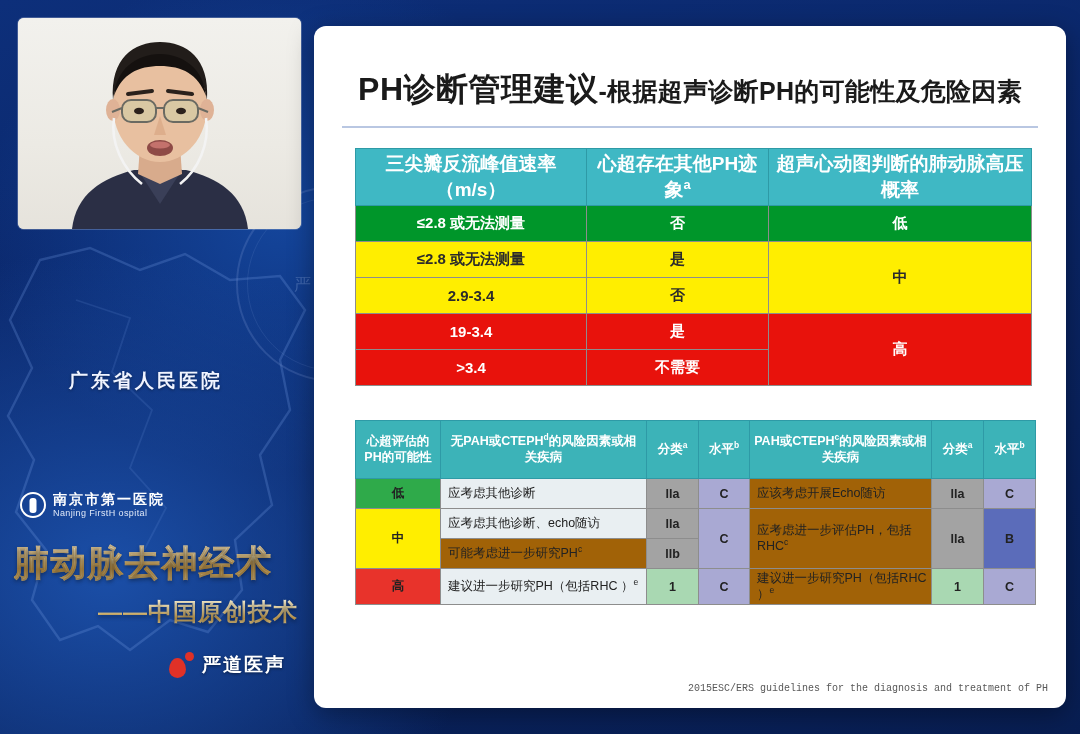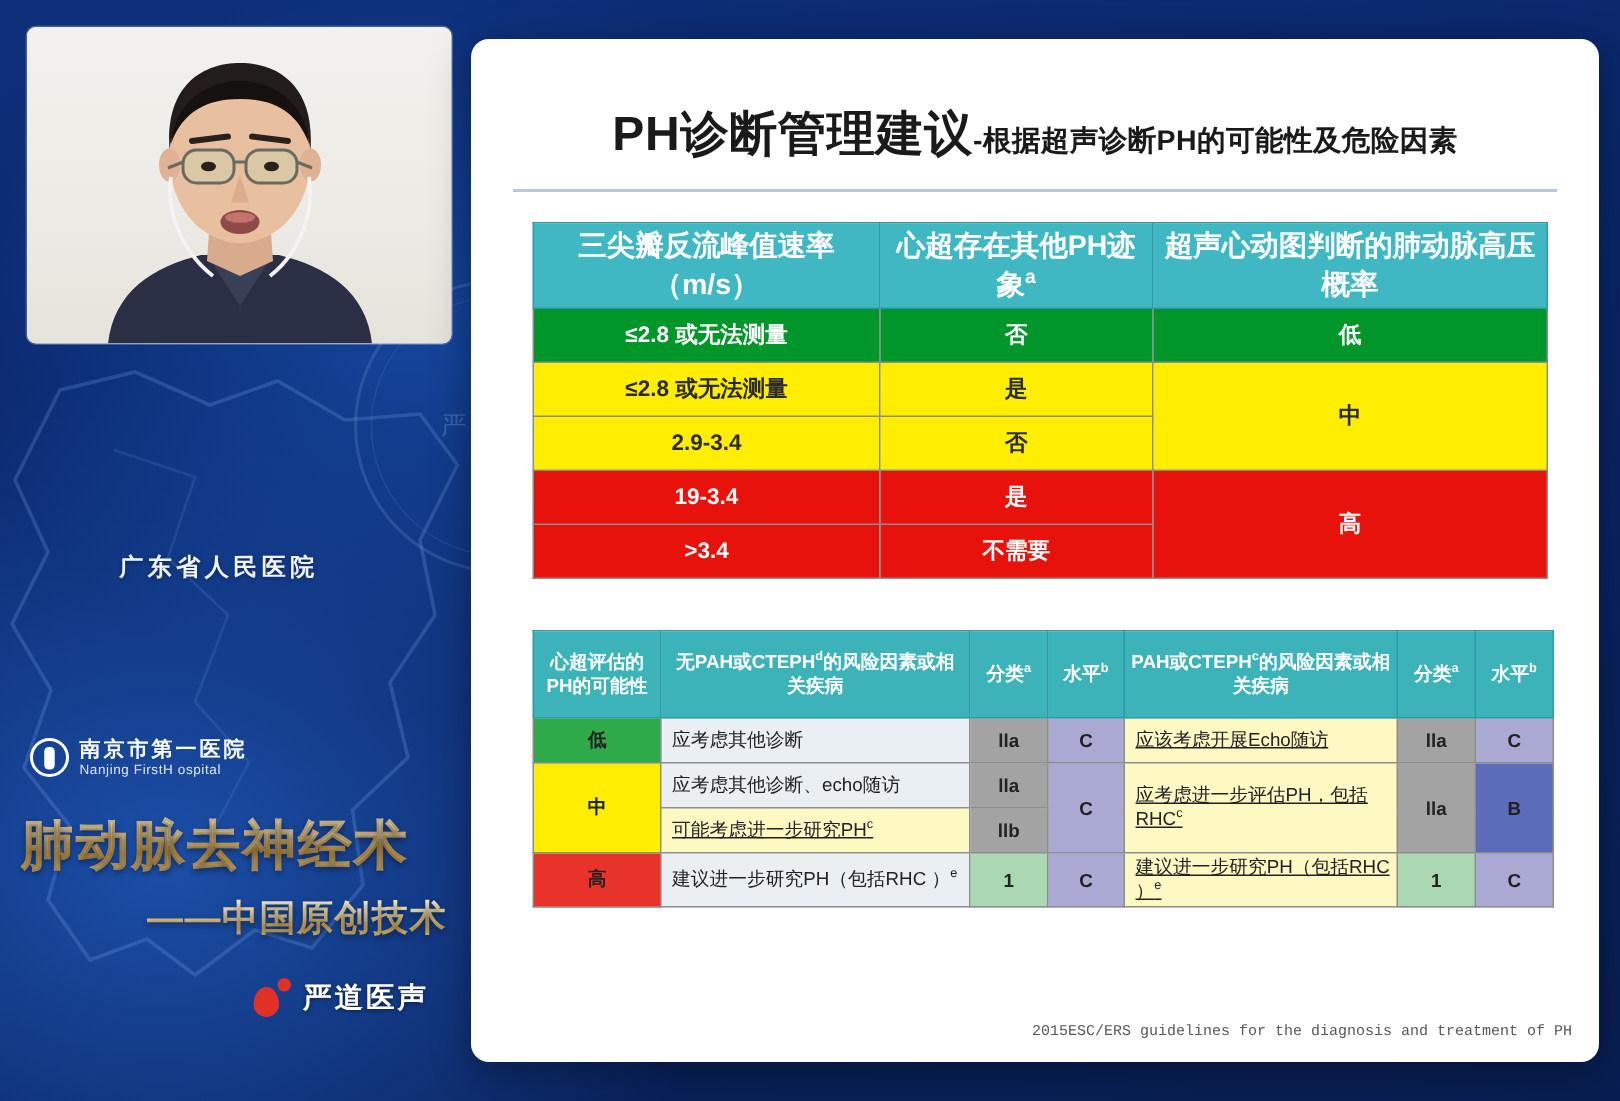--- a/index.html
+++ b/index.html
@@ -73,21 +73,21 @@
     text-align: center;
     color: #ffffff;
     font-size: 31px; font-weight: bold;
     letter-spacing: 5px;
     text-shadow: 0 1px 3px rgba(0,0,0,.45);
   }
   .speaker-org {
     position: absolute; left: 0; right: 788px; top: 368px;
     text-align: center;
     color: #f0f4ff;
-    font-size: 16px; font-weight: bold;
+    font-size: 19px; font-weight: bold;
     letter-spacing: 3px;
     text-shadow: 0 1px 3px rgba(0,0,0,.4);
   }
 
   
   .hosp-logo {
     position: absolute; left: 20px; top: 492px;
     display: flex; align-items: flex-start; gap: 7px;
   }
   .hl-mark {
@@ -158,21 +158,21 @@
   }
   .slide-title-wrap {
     position: absolute; left: 0; right: 0; top: 42px;
     text-align: center;
     white-space: nowrap;
   }
   .slide-title-main {
     font-size: 32px; font-weight: bold; color: #1a1a1a; letter-spacing: .5px;
   }
   .slide-title-sub {
-    font-size: 19px; font-weight: bold; color: #1a1a1a; letter-spacing: .3px;
+    font-size: 25px; font-weight: bold; color: #1a1a1a; letter-spacing: .3px;
   }
   .title-rule {
     position: absolute; left: 28px; right: 28px; top: 100px;
     height: 2px; background: #b9c7e2;
   }
 
   
   .tbl {
     position: absolute;
     border-collapse: collapse;
@@ -198,21 +198,21 @@
   .c-red   { background:#e8120c; color:#ffffff; }
 
   
   #tbl-two { left: 41px; top: 394px; width: 680px; border-radius: 14px; }
   #tbl-two th {
     background: #3cb3b8; color:#ffffff; font-weight:bold; font-size: 12.5px;
     height: 58px; line-height: 1.25; border-color:#2e9aa6;
   }
   #tbl-two td { font-size: 12.5px; height: 30px; color:#222; }
   .t2-desc { background:#e9eff2; text-align: left !important; padding-left: 7px !important; line-height:1.25; }
-  .t2-desc-w { background:#fef9c3; text-align:left !important; padding-left:7px !important; line-height:1.25;text-decoration:underline;}
+  .t2-desc-w { background:#a16207; text-align:left !important; padding-left:7px !important; line-height:1.25;}
   .t2-cls { background:#a3a3a3; color:#2b2b2b; font-weight: bold; font-size: 13px; }
   .t2-lvl { background:#a9a9d3; color:#ffffff; font-weight: bold; font-size: 13px; }
   .t2-lvl-b{ background:#5b6cba; color:#ffffff; font-weight: bold; font-size: 13px; }
   .t2-one { background:#a9d8b2; color:#1e1e1e; font-weight: bold; font-size: 13px; }
   .t2-low { background:#2faa4a; color:#ffffff; font-weight:bold; font-size:14px; }
   .t2-mid { background:#ffee00; color:#2b2b2b; font-weight:bold; font-size:14px; }
   .t2-high{ background:#e8332b; color:#ffffff; font-weight:bold; font-size:14px; }
 
   sup { font-size: .68em; vertical-align: super; line-height: 0; }
 

